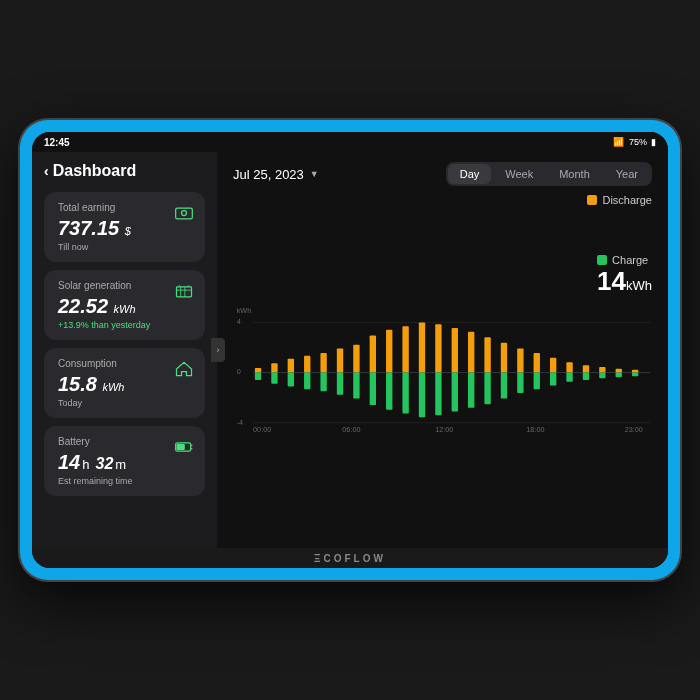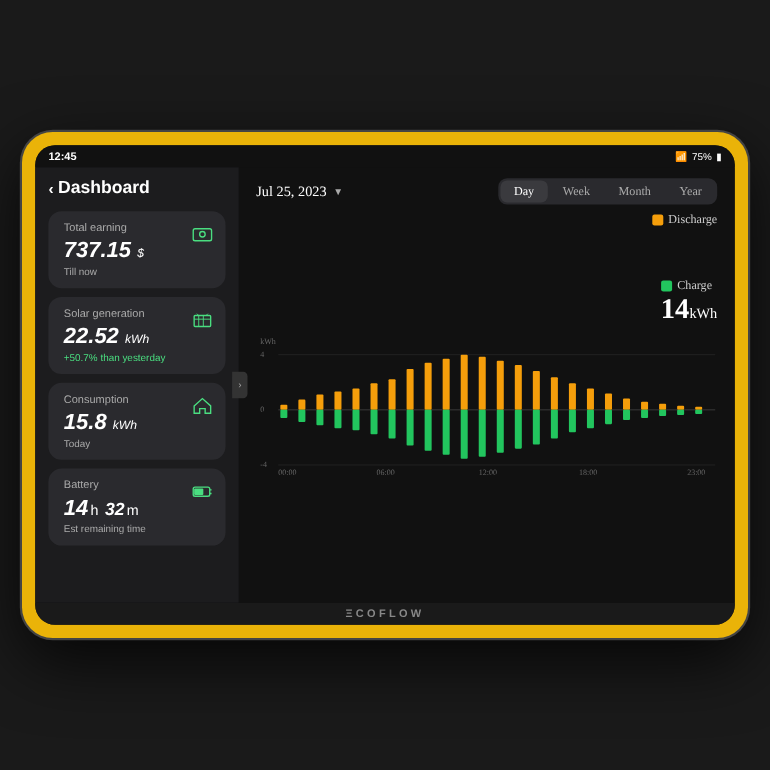--- a/index.html
+++ b/index.html
@@ -8,21 +8,21 @@
       height: 700px;
       background: #1a1a1a;
       display: flex;
       align-items: center;
       justify-content: center;
       font-family: -apple-system, BlinkMacSystemFont, 'Segoe UI', sans-serif;
     }
     .tablet-outer {
       width: 660px;
       height: 460px;
-      background: #eab308;
+      background: #0ea5e9;
       border-radius: 28px;
       padding: 12px;
       box-shadow: 0 0 0 2px #444, 0 20px 60px rgba(0,0,0,0.8);
       position: relative;
     }
     .tablet-screen {
       width: 100%;
       height: 100%;
       background: #111;
       border-radius: 18px;
@@ -146,21 +146,20 @@
       z-index: 10;
     }
     
     .main-panel {
       flex: 1;
       background: #111;
       padding: 10px 16px;
       display: flex;
       flex-direction: column;
       gap: 8px;
-      font-family: Liberation Serif, serif;
     }
     .panel-header {
       display: flex;
       align-items: center;
       justify-content: space-between;
     }
     .date-selector {
       display: flex;
       align-items: center;
       gap: 4px;
@@ -299,21 +298,21 @@
             <svg width="20" height="20" viewBox="0 0 24 24" fill="none">
               <rect x="3" y="7" width="18" height="12" rx="1" stroke="#4ade80" stroke-width="1.5"></rect>
               <line x1="3" y1="11" x2="21" y2="11" stroke="#4ade80" stroke-width="1"></line>
               <line x1="8" y1="7" x2="8" y2="19" stroke="#4ade80" stroke-width="1"></line>
               <line x1="13" y1="7" x2="13" y2="19" stroke="#4ade80" stroke-width="1"></line>
               <line x1="6" y1="5" x2="8" y2="7" stroke="#4ade80" stroke-width="1"></line>
               <line x1="18" y1="5" x2="16" y2="7" stroke="#4ade80" stroke-width="1"></line>
             </svg>
           </div>
           <div class="card-value">22.52 <span>kWh</span></div>
-          <div class="card-sub positive">+50.7% than yesterday</div>
+          <div class="card-sub positive">+13.9% than yesterday</div>
         </div>
 
         <div class="sidebar-card">
           <div class="card-label">Consumption</div>
           <div class="card-icon">
             <svg width="20" height="20" viewBox="0 0 24 24" fill="none">
               <path d="M3 12L12 4L21 12V20H15V15H9V20H3V12Z" stroke="#4ade80" stroke-width="1.5" fill="none"></path>
             </svg>
           </div>
           <div class="card-value">15.8 <span>kWh</span></div>

